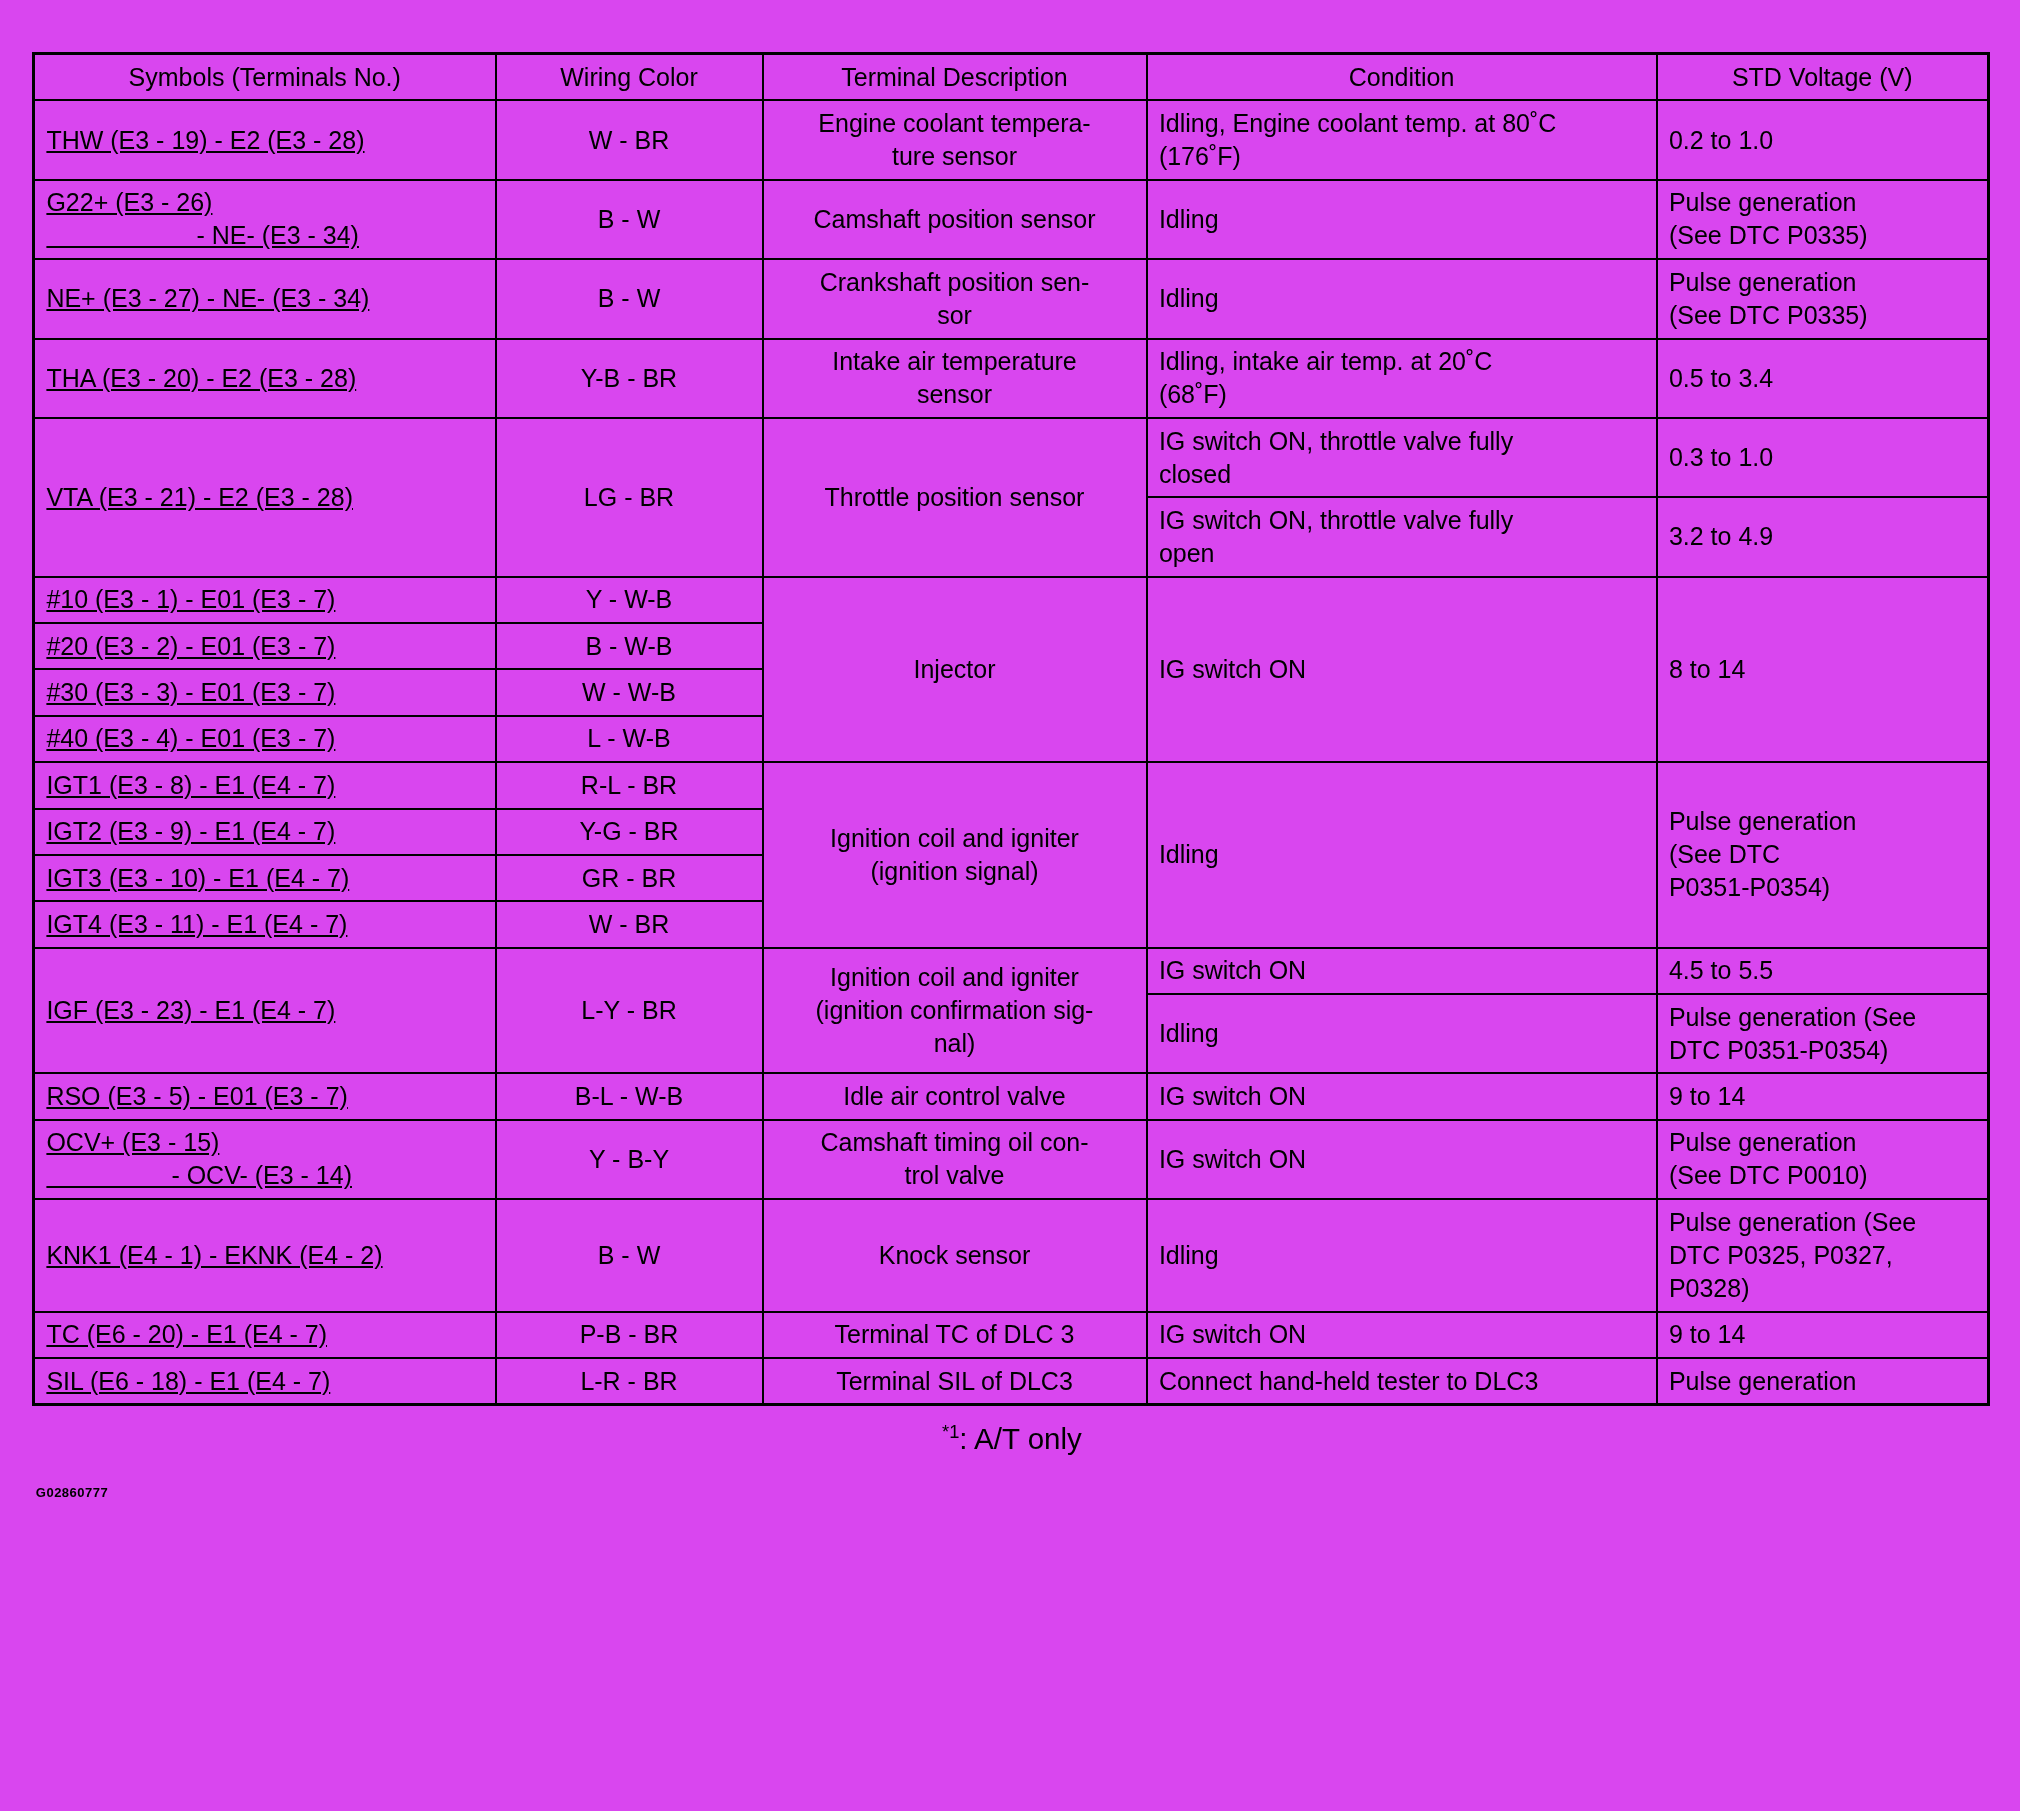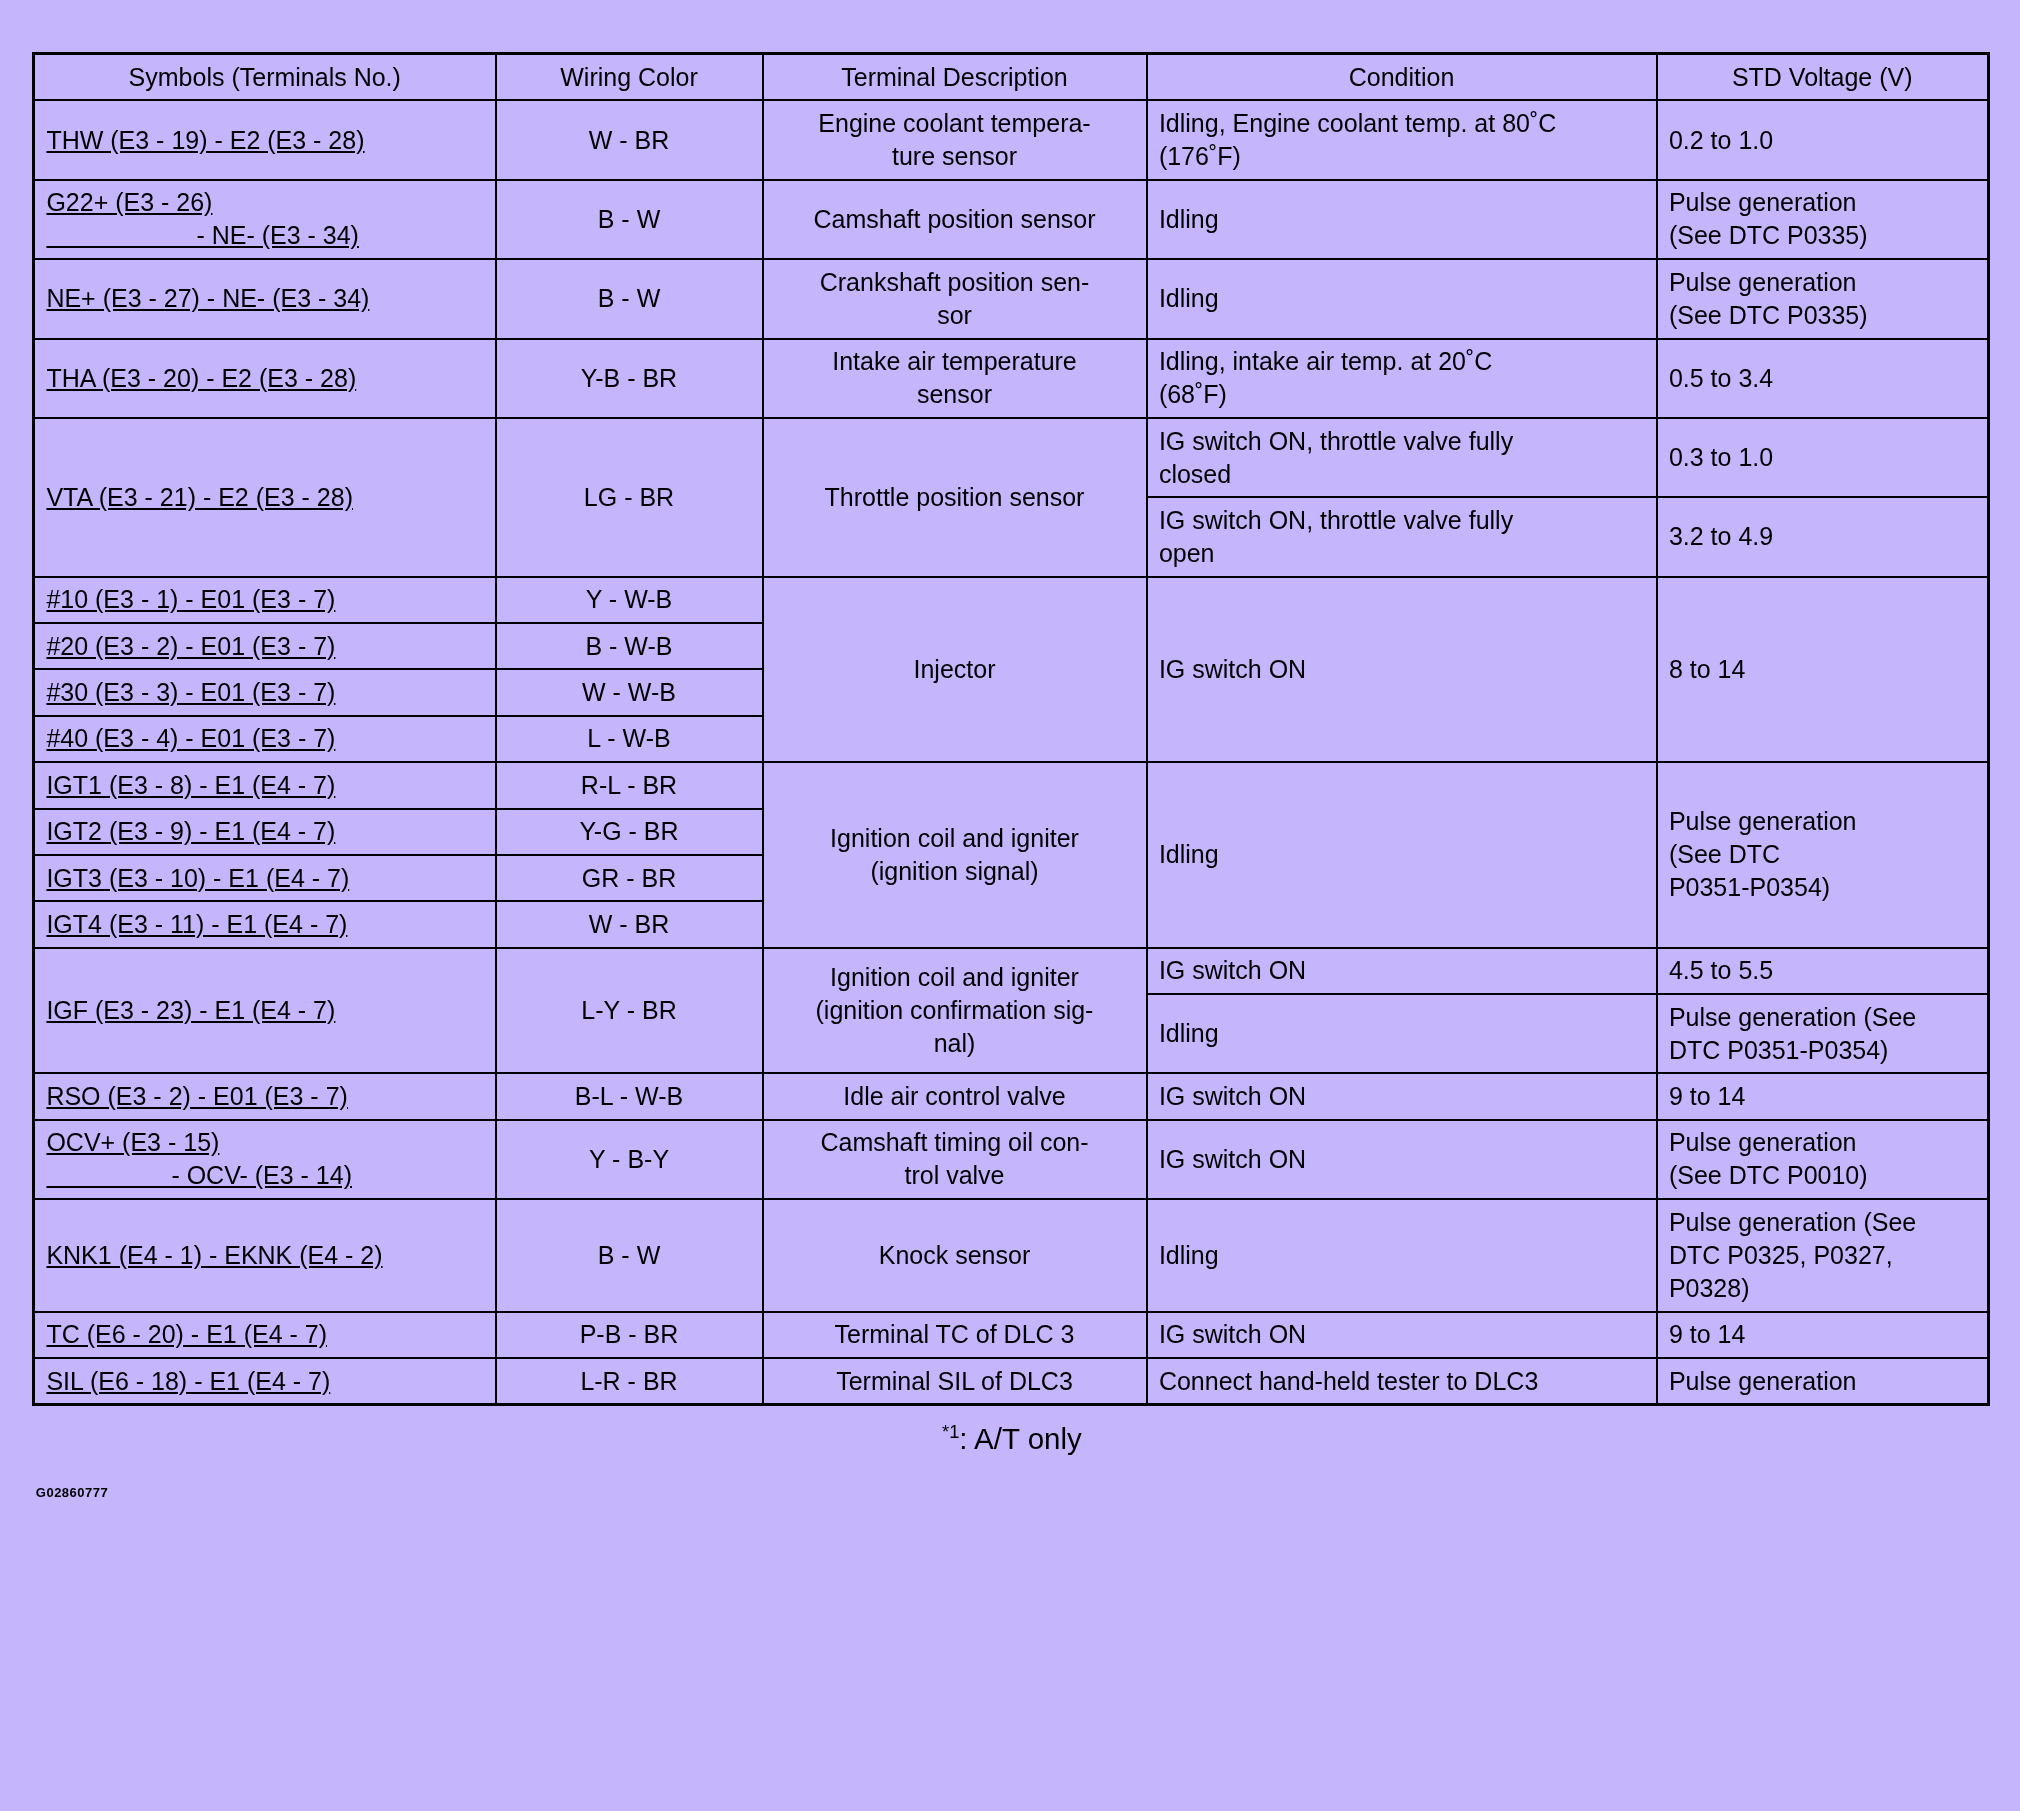--- a/index.html
+++ b/index.html
@@ -11,21 +11,21 @@
     width: 2020px;
     height: 1812px;
     font-family: "Liberation Sans", sans-serif;
     color: #000000;
   }
   .page {
     box-sizing: border-box;
     width: 2020px;
     height: 1812px;
     padding: 52px 32px 0 32px;
-    background: #c4b5fd;
+    background: #d946ef;
   }
   table.voltage-table {
     border-collapse: collapse;
     table-layout: fixed;
     width: 1955px;
     border: 3.8px solid #000;
   }
   .voltage-table th,
   .voltage-table td {
     border: 2.9px solid #000;
@@ -201,21 +201,21 @@
       <td class="c-cond">IG switch ON</td>
       <td class="c-volt">4.5 to 5.5</td>
     </tr>
     <tr class="h-2">
       <td class="c-cond">Idling</td>
       <td class="c-volt">Pulse generation (See
 DTC P0351-P0354)</td>
     </tr>
 
     <tr class="h-1">
-      <td class="c-sym">RSO (E3 - 2) - E01 (E3 - 7)</td>
+      <td class="c-sym">RSO (E3 - 5) - E01 (E3 - 7)</td>
       <td class="c-wire">B-L - W-B</td>
       <td class="c-desc">Idle air control valve</td>
       <td class="c-cond">IG switch ON</td>
       <td class="c-volt">9 to 14</td>
     </tr>
 
     <tr class="h-2">
       <td class="c-sym">OCV+ (E3 - 15)
      - OCV- (E3 - 14)</td>
       <td class="c-wire">Y - B-Y</td>

